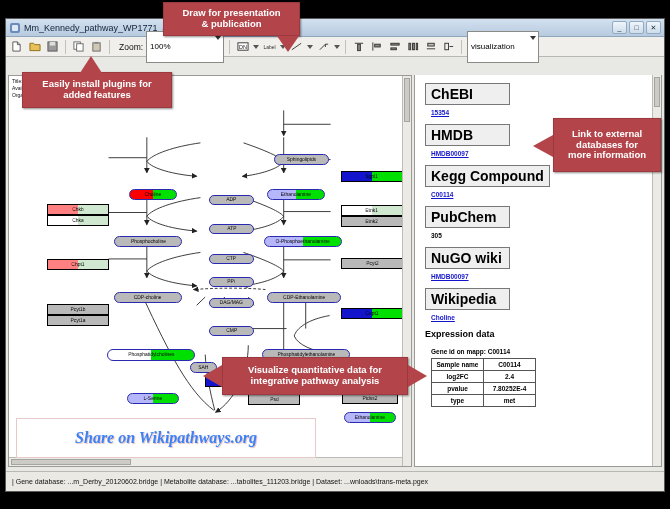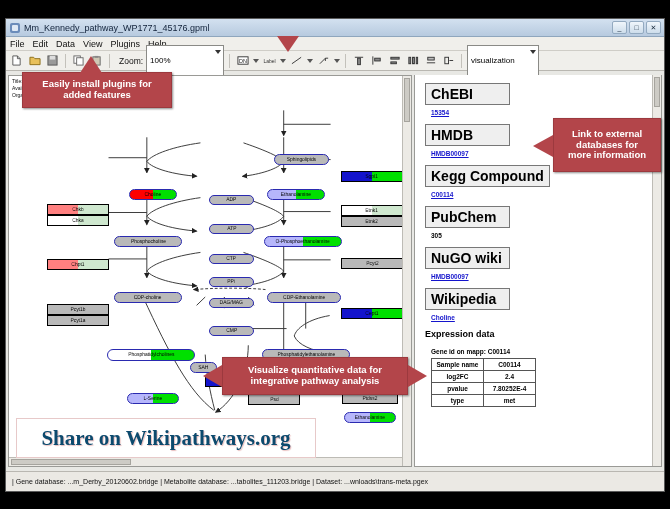--- a/index.html
+++ b/index.html
@@ -101,48 +101,40 @@
   
   .callout { position:absolute; background:#b3454a; color:#fff; font-weight:bold;
              text-align:center; line-height:1.15; display:flex; align-items:center;
              justify-content:center; border:1px solid #9c393e; }
   .c-shadow { box-shadow:1px 1px 2px rgba(0,0,0,.45); }
   .tri { position:absolute; width:0; height:0; }
 
   .share-box { position:absolute; left:16px; top:418px; width:300px; height:40px;
       border:1px solid #e7c9c9; background:#fff; display:flex; align-items:center;
       justify-content:center; }
-  .share-box span { font-family:"Liberation Serif", serif; font-weight:bold;
-      font-size:21px; color:#0c4a6e; text-shadow:1px 1px 1px #e9bfbf; }
+  .share-box span { font-family:"Liberation Serif", serif; font-style:italic; font-weight:bold;
+      font-size:16px; color:#3b82f6; text-shadow:1px 1px 1px #e9bfbf; }
 </style>
 </head>
 <body>
 
 <div id="root">
 
   <div class="app-window">
 
     <div class="titlebar">
       <span class="title-ico"></span>
       <span class="title-text">Mm_Kennedy_pathway_WP1771_45176.gpml</span>
       <span class="win-btns">
         <span class="win-btn">_</span>
         <span class="win-btn">□</span>
         <span class="win-btn">✕</span>
       </span>
     </div>
 
-    <div class="menubar">
-      <span>File</span>
-      <span>Edit</span>
-      <span>Data</span>
-      <span>View</span>
-      <span>Plugins</span>
-      <span>Help</span>
-    </div>
 
     <div class="toolbar">
       <span class="tb-ico">
         <svg width="11" height="11" viewBox="0 0 12 12">
             <path d="M2 1h5l3 3v7H2z" fill="#fff" stroke="#555"></path>
             <path d="M7 1v3h3" fill="none" stroke="#555"></path>
           </svg>
       </span>
       <span class="tb-ico">
         <svg width="12" height="11" viewBox="0 0 13 11">
@@ -476,20 +468,24 @@
             </div>
         </div>
       </div>
     </div>
 
     <div class="statusbar">
       <span>| Gene database: ...m_Derby_20120602.bridge | Metabolite database: ...tabolites_111203.bridge | Dataset: ...wnloads\trans-meta.pgex</span>
     </div>
   </div>
 
+  <div class="callout c-shadow" style="left:163px; top:2px; width:137px; height:34px; flex-direction:column; font-size:9.5px;">
+    <span>Draw for presentation</span>
+    <span>&amp; publication</span>
+  </div>
   <div class="tri" style="left:277px; top:36px; border-left:11px solid transparent; border-right:11px solid transparent; border-top:16px solid #b3454a;"></div>
 
   <div class="callout c-shadow" style="left:22px; top:72px; width:150px; height:36px; flex-direction:column; font-size:9.5px;">
     <span>Easily install plugins for</span>
     <span>added features</span>
   </div>
   <div class="tri" style="left:80px; top:56px; border-left:11px solid transparent; border-right:11px solid transparent; border-bottom:17px solid #b3454a;"></div>
 
   <div class="callout c-shadow" style="left:553px; top:118px; width:108px; height:54px; flex-direction:column; font-size:9.5px;">
     <span>Link  to external</span>

